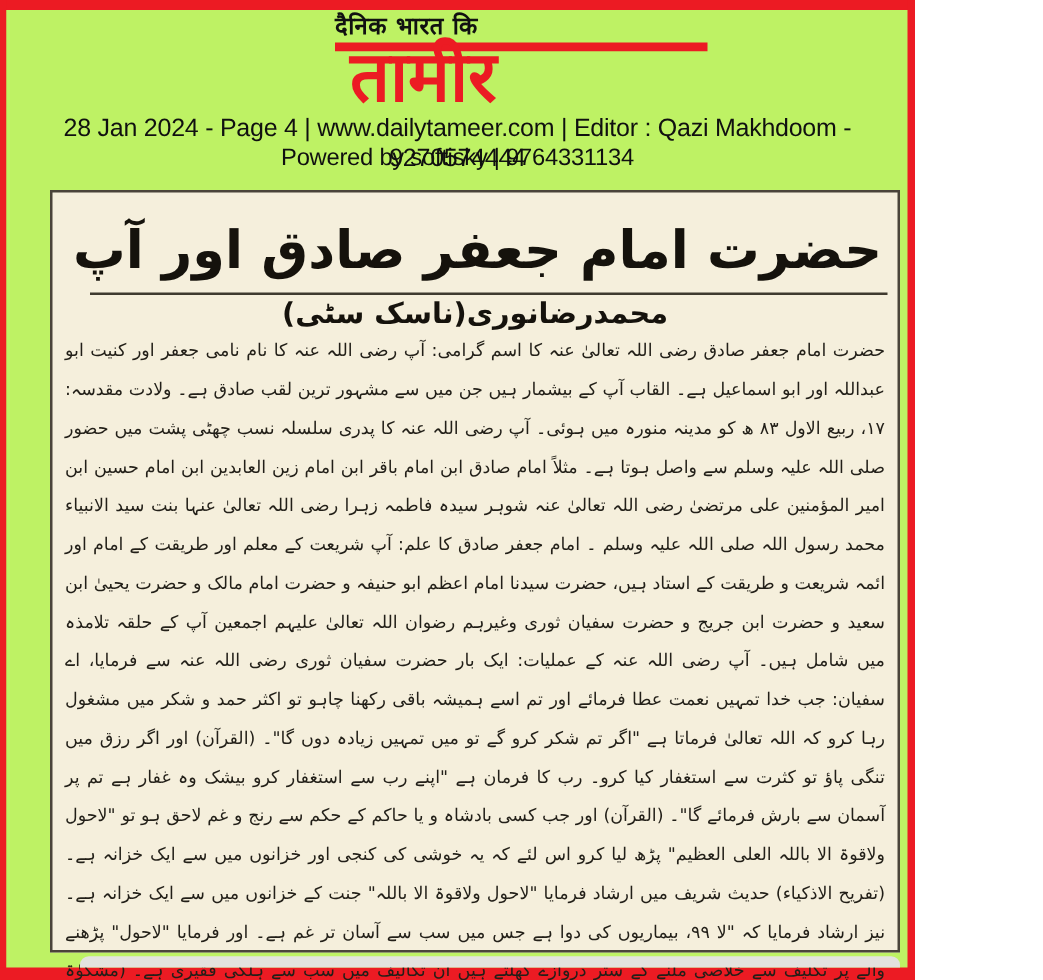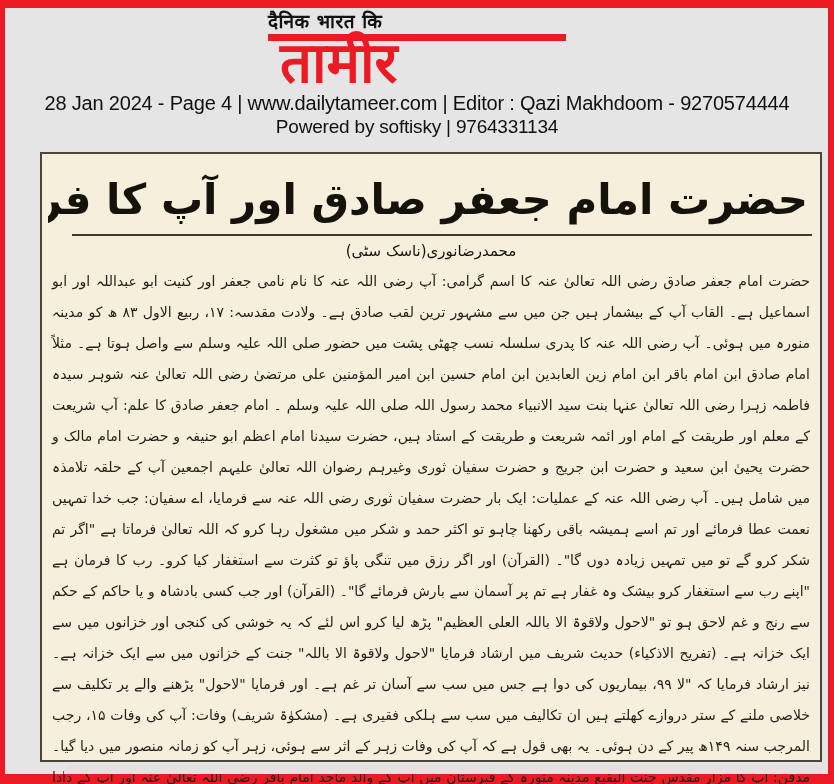--- a/index.html
+++ b/index.html
@@ -1,20 +1,20 @@
 <!DOCTYPE html>
 <html><head>
 <meta charset="utf-8">
 <style>
   html, body { margin: 0; padding: 0; background: #ffffff; }
   .page {
     position: relative;
-    width: 834px;
+    width: 732px;
     height: 784px;
-    background: #e5e5e5;
+    background: #bef264;
     overflow: hidden;
     font-family: "Liberation Sans", sans-serif;
   }
   
   .frame-top    { position: absolute; top: 0; left: 0; width: 100%; height: 8px;  background: #ec1b23; }
   .frame-bottom { position: absolute; bottom: 0; left: 0; width: 100%; height: 10px; background: #ec1b23; }
   .frame-left   { position: absolute; top: 0; left: 0; width: 5px; height: 100%;  background: #ec1b23; }
   .frame-right  { position: absolute; top: 0; right: 0; width: 6px; height: 100%; background: #ec1b23; }
 
   
@@ -104,22 +104,22 @@
   }
   .headline-rule {
     border: none;
     border-top: 2px solid #3f3a2f;
     margin: 0 2px 0 24px;
   }
   .byline {
     direction: rtl;
     text-align: center;
     font-family: "DejaVu Sans", sans-serif;
-    font-weight: normal;
-    font-size: 15px;
+    font-weight: bold;
+    font-size: 23px;
     line-height: 26px;
     color: #15120c;
     padding: 2px 0 2px 0;
   }
   .body-text {
     direction: rtl;
     text-align: justify;
     font-family: "DejaVu Sans", sans-serif;
     font-size: 14px;
     line-height: 31px;

